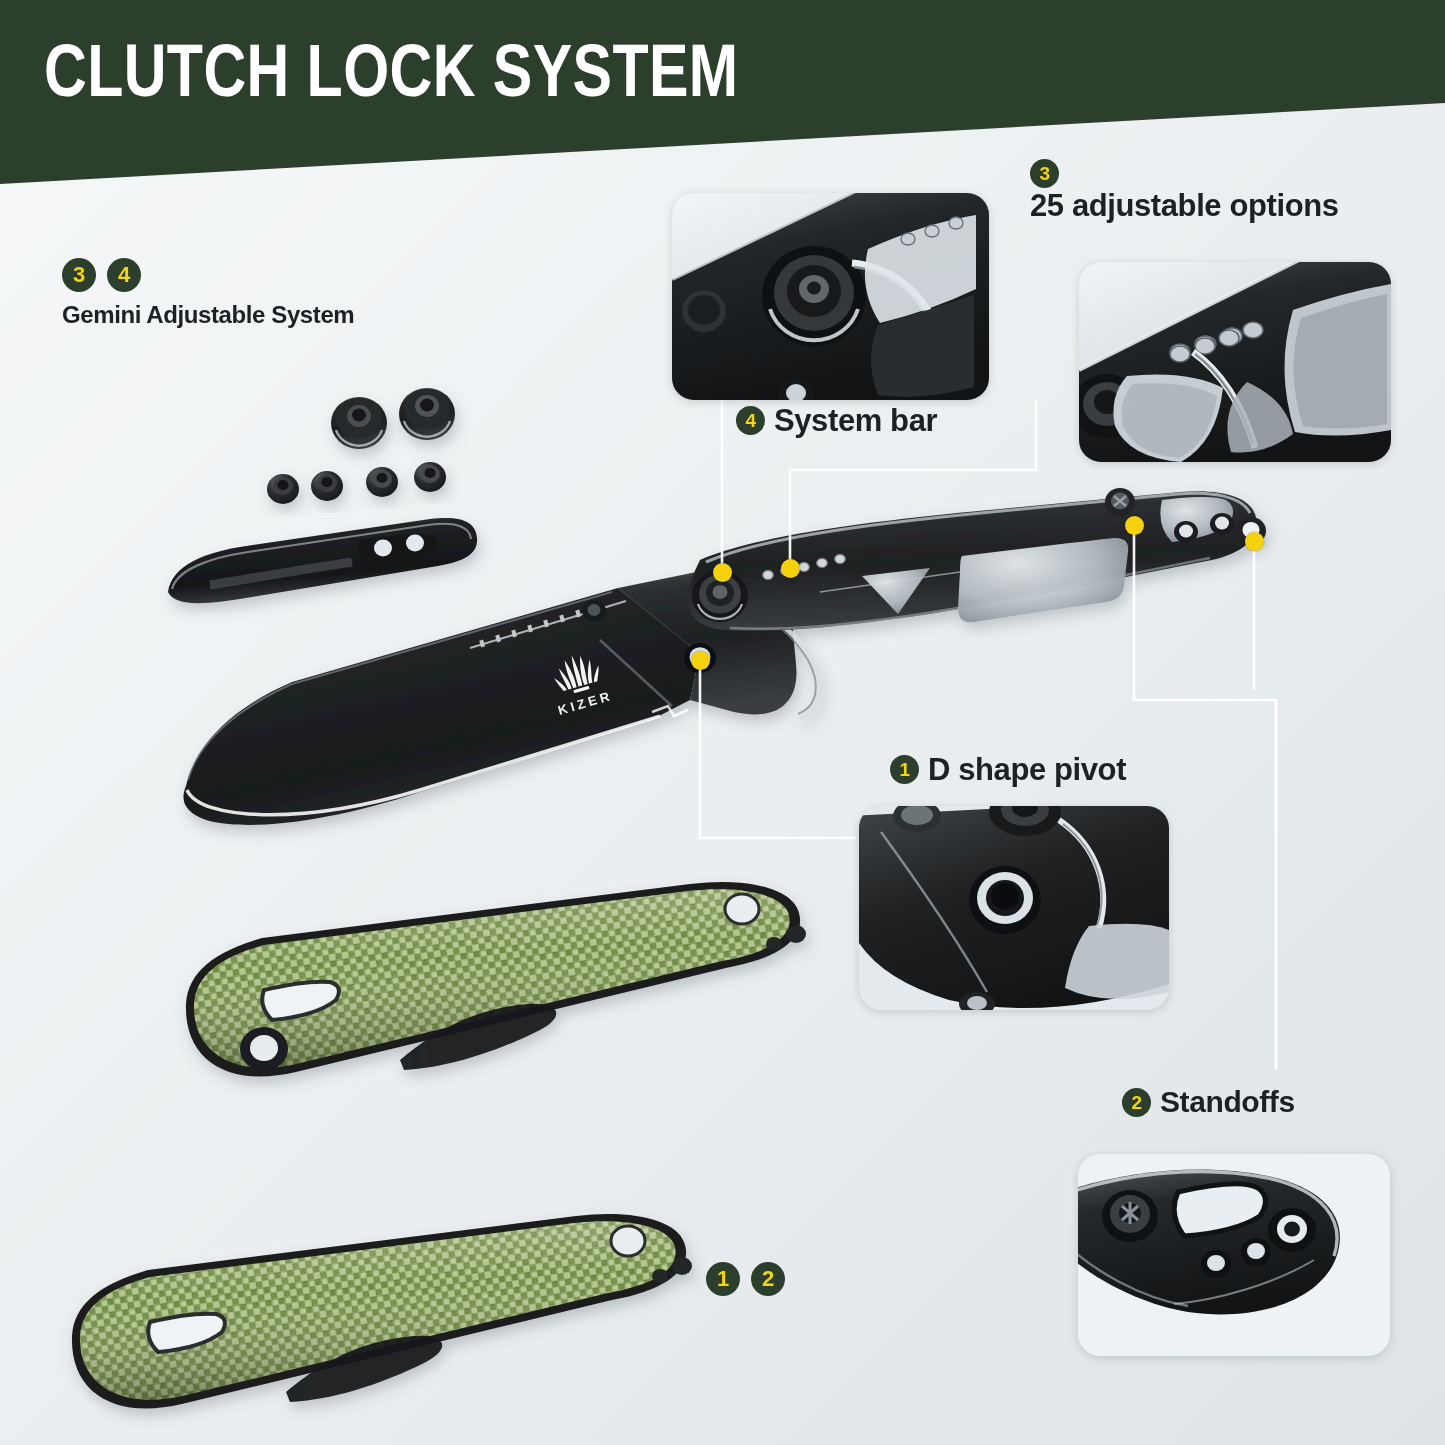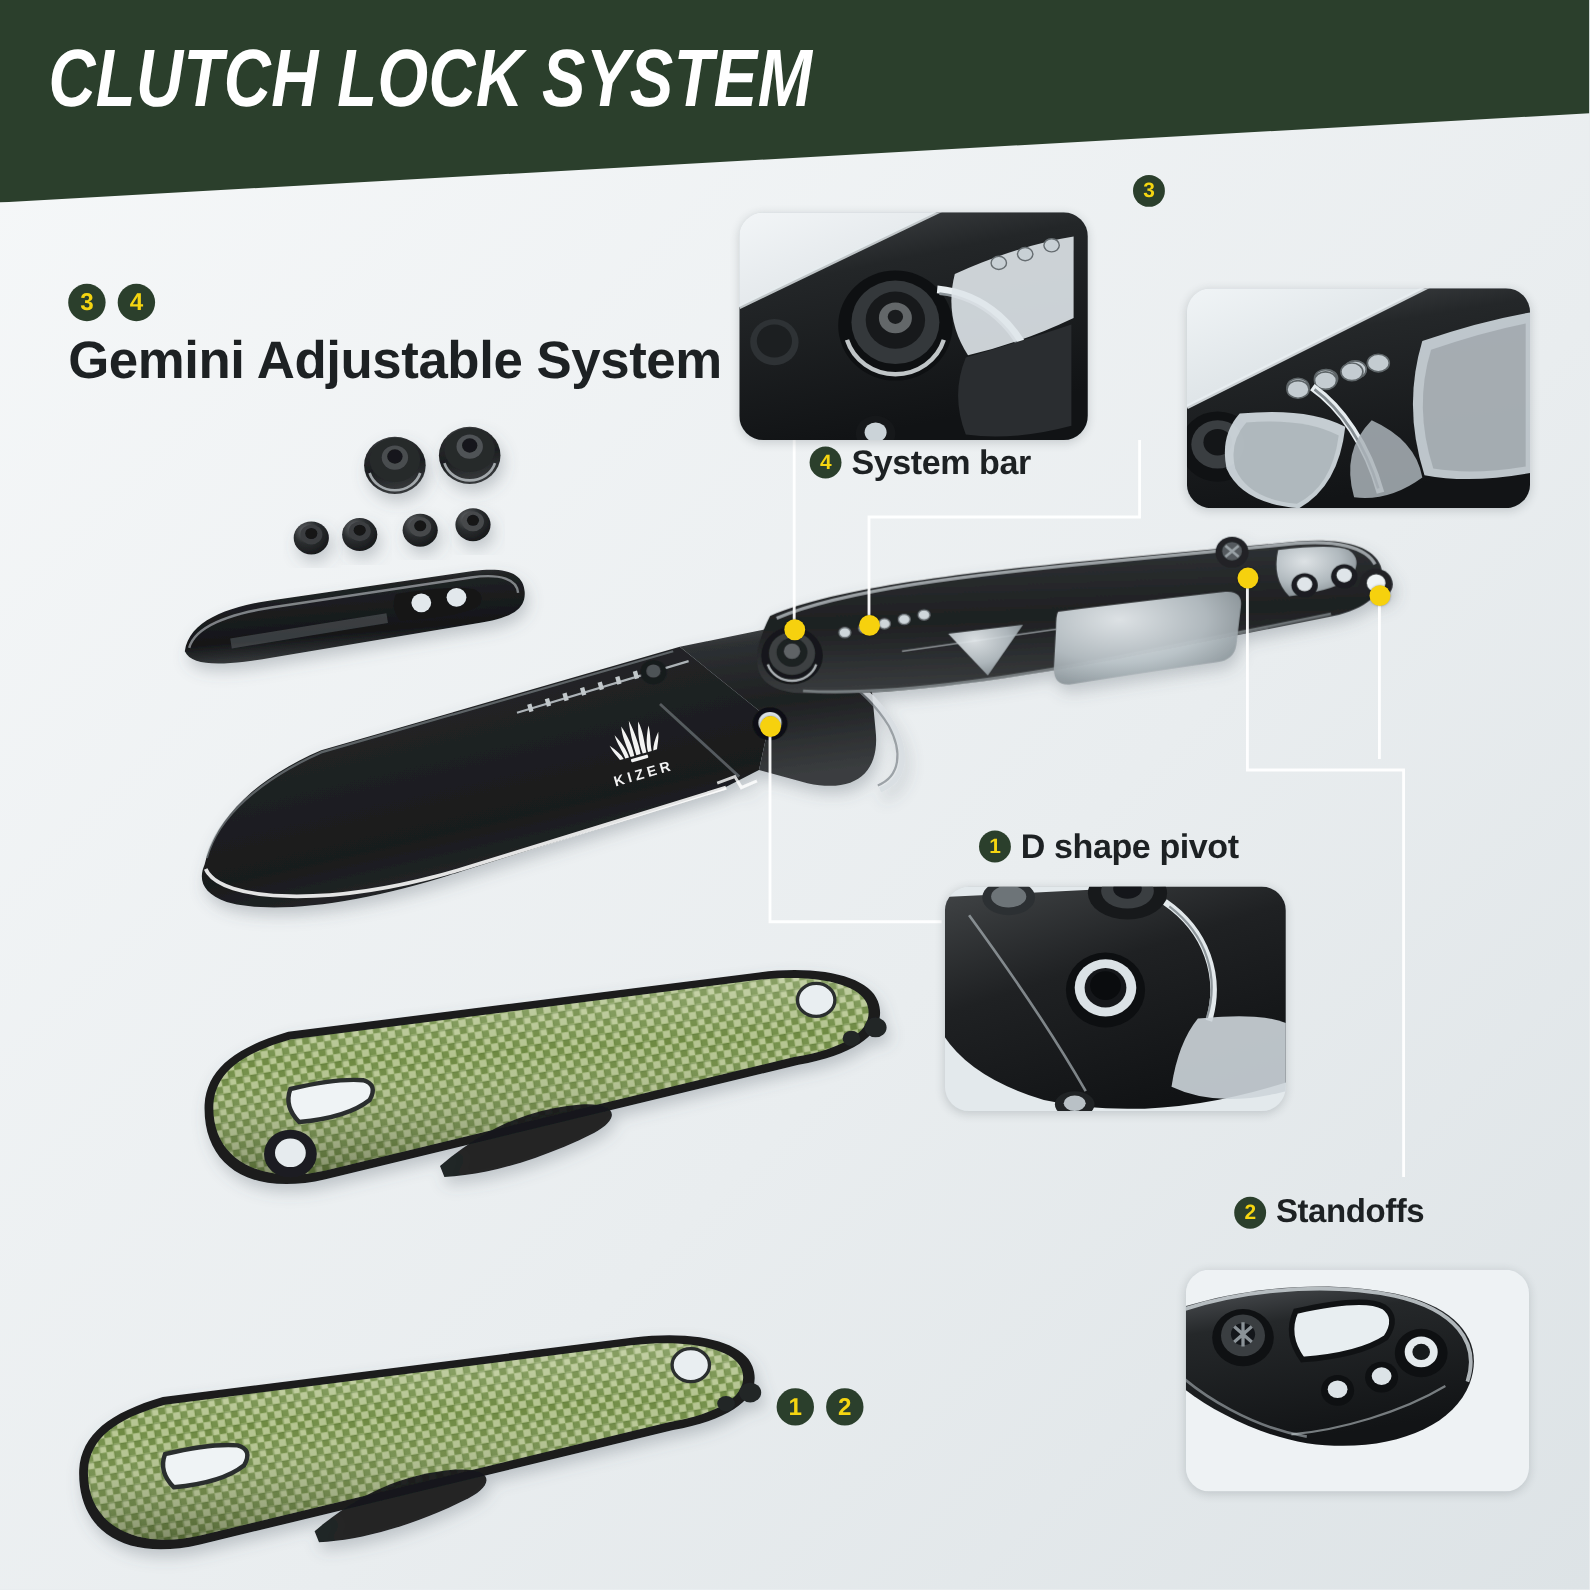--- a/index.html
+++ b/index.html
@@ -19,21 +19,20 @@
       radial-gradient(ellipse 1100px 900px at 38% 54%, #f4f7f8 0%, #e9edef 55%, #dfe4e7 100%);
     overflow:hidden;
   }
 
   
   #header-band {
     position:absolute; left:0; top:0; width:1445px; height:200px;
     background:#2b3f2c;
     clip-path: polygon(0 0, 100% 0, 100% 103px, 0 184px);
     z-index:6;
-    font-style:italic;
   }
   #header-title {
     position:absolute; left:44px; top:34px;
     color:#ffffff;
     font-family:"Liberation Sans Narrow","Liberation Sans", sans-serif;
     font-weight:700;
     font-size:74px;
     letter-spacing:0.5px;
     line-height:1;
     transform:scaleX(0.80);
@@ -55,21 +54,21 @@
   
   .callout { position:absolute; z-index:7; }
   .callout .badges { display:flex; gap:11px; margin-bottom:9px; }
   .callout .ctext {
     color:#1d2123; font-weight:700; line-height:1.16;
     letter-spacing:-0.4px;
   }
   .inline-row { display:flex; align-items:center; gap:9px; }
 
   #callout-gemini { left:62px; top:258px; }
-  #callout-gemini .ctext { font-size:48px; }
+  #callout-gemini .ctext { font-size:24px; }
 
   #callout-holes { left:1030px; top:155px; width:400px; }
   #callout-holes .ctext { font-size:31px; }
   #callout-holes .inline-row { align-items:flex-start; }
   #callout-holes .badge.sm { margin-top:4px; }
 
   #callout-clutchbar { left:736px; top:403px; }
   #callout-clutchbar .ctext { font-size:31px; }
 
   #callout-pivot { left:890px; top:752px; }
@@ -597,20 +596,21 @@
       <span class="badge">4</span>
     </div>
     <div class="ctext">Gemini Adjustable System</div>
   </div>
 
   <div class="callout" id="callout-holes">
     <div class="ctext">
       <div class="inline-row">
         <span class="badge sm">3</span>
       </div>
+      <div>25 adjustable options</div>
     </div>
   </div>
 
   <div class="callout" id="callout-clutchbar">
     <div class="ctext inline-row">
       <span class="badge sm">4</span>
       <span>System bar</span>
     </div>
   </div>
 

